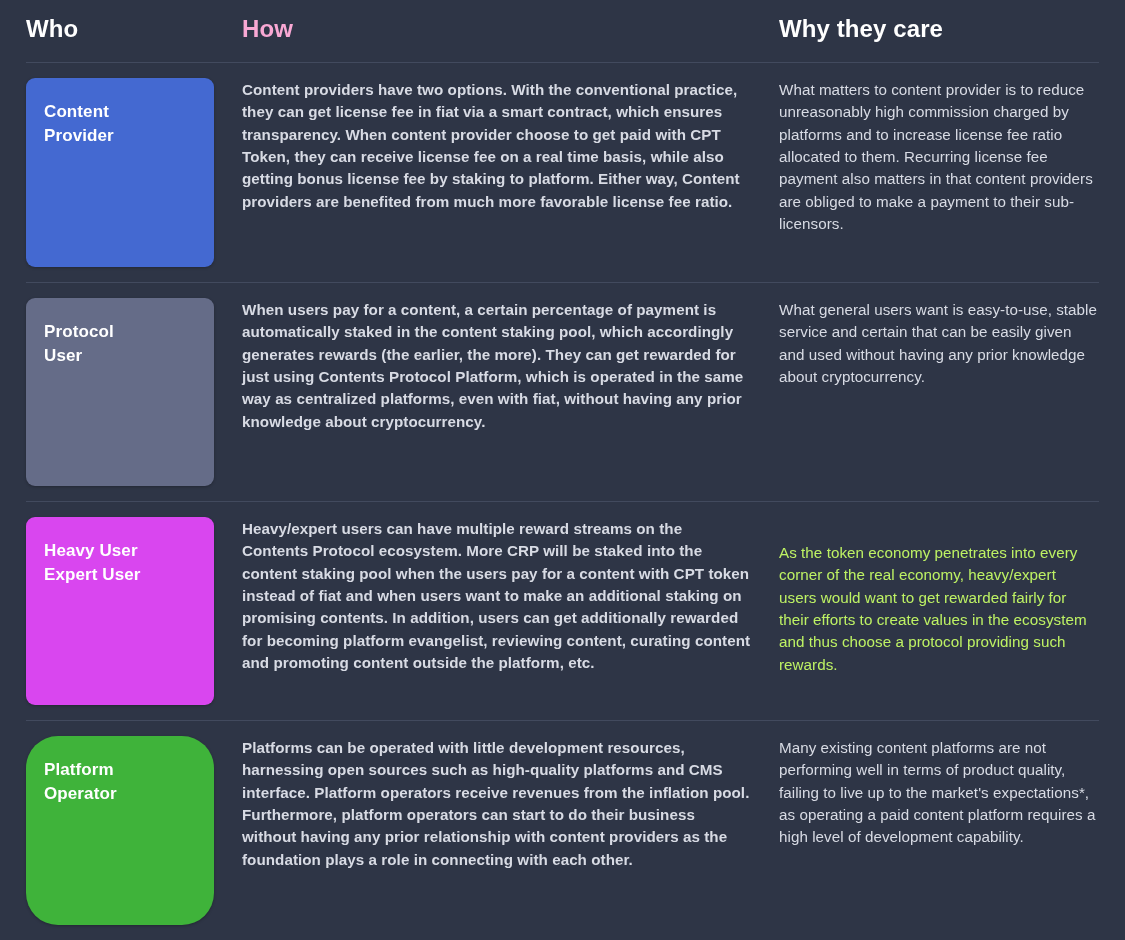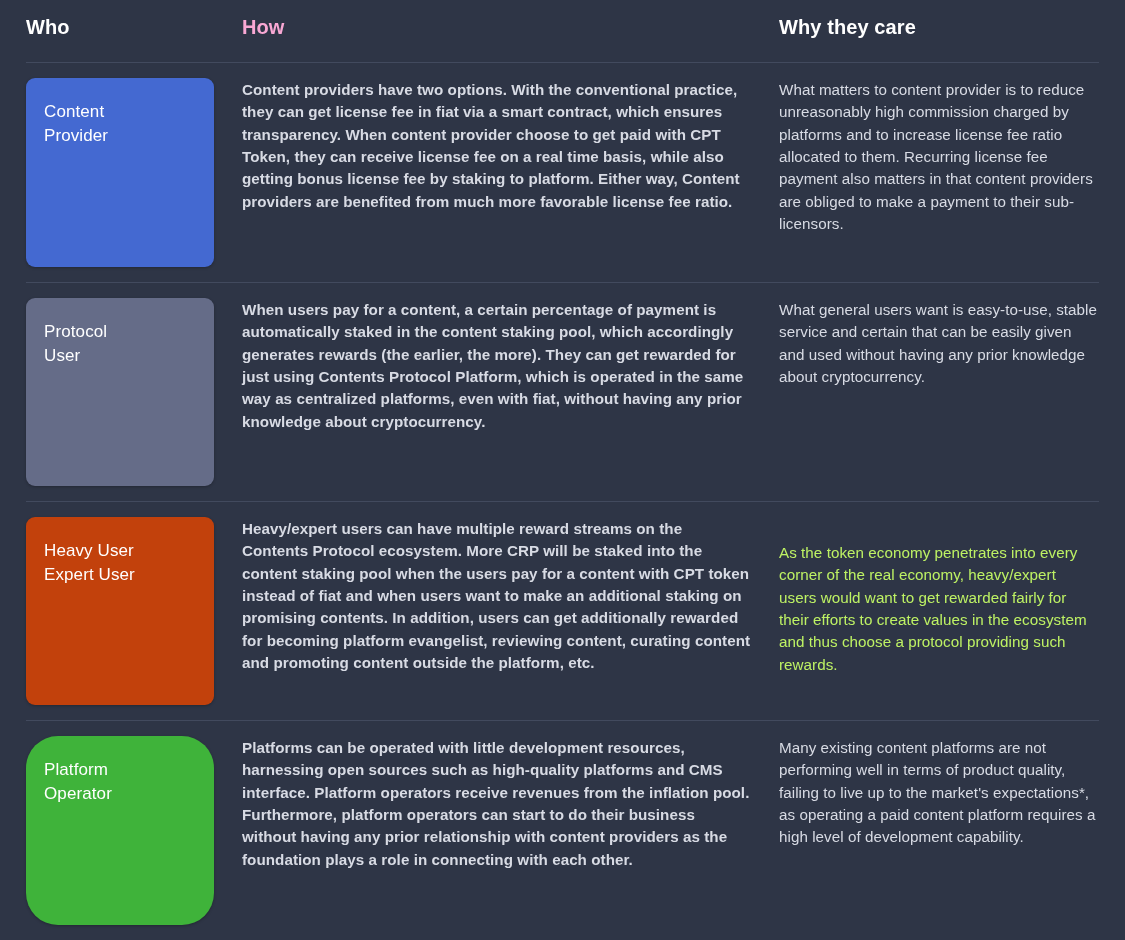--- a/index.html
+++ b/index.html
@@ -26,21 +26,21 @@
     align-items: flex-start;
     height: 62px;
     padding-top: 16px;
   }
 
   .col-who   { width: 194px; flex: 0 0 194px; }
   .col-how   { width: 532px; flex: 0 0 532px; padding-left: 22px; }
   .col-why   { width: 345px; flex: 0 0 345px; padding-left: 27px; }
 
   .header-title {
-    font-size: 20px;
+    font-size: 24px;
     font-weight: bold;
     color: #ffffff;
     letter-spacing: 0.1px;
     line-height: 1.1;
   }
 
   
   .divider {
     height: 1px;
     background: #424a5e;
@@ -68,21 +68,21 @@
     padding: 22px 18px 18px 18px;
     box-shadow: 0 1px 3px rgba(0,0,0,0.25);
   }
   .row-1 .persona-card { height: 189px; }
   .row-2 .persona-card { height: 188px; }
   .row-3 .persona-card { height: 188px; }
   .row-4 .persona-card { height: 189px; }
 
   .persona-label {
     font-size: 17px;
-    font-weight: normal;
+    font-weight: bold;
     color: #ffffff;
     line-height: 1.42;
     white-space: pre-line;
     letter-spacing: 0.1px;
   }
 
   
   .cell-text {
     font-size: 15.2px;
     line-height: 1.47;
@@ -133,21 +133,21 @@
       </div>
     </div>
     <div class="col-how cell-text cell-how" style="color: rgb(216, 219, 228);">When users pay for a content, a certain percentage of payment is automatically staked in the content staking pool, which accordingly generates rewards (the earlier, the more). They can get rewarded for just using Contents Protocol Platform, which is operated in the same way as centralized platforms, even with fiat, without having any prior knowledge about cryptocurrency.</div>
     <div class="col-why cell-text cell-why" style="color: rgb(216, 219, 228);">What general users want is easy-to-use, stable service and certain that can be easily given and used without having any prior knowledge about cryptocurrency.</div>
   </div>
 
   <div class="divider" style="background: rgb(66, 74, 94);"></div>
 
   <div class="data-row row-3">
     <div class="col-who">
-      <div class="persona-card" style="background: #c2410c;">
+      <div class="persona-card" style="background: #d946ef;">
         <div class="persona-label">Heavy User
 Expert User</div>
       </div>
     </div>
     <div class="col-how cell-text cell-how" style="color: rgb(216, 219, 228);">Heavy/expert users can have multiple reward streams on the Contents Protocol ecosystem. More CRP will be staked into the content staking pool when the users pay for a content with CPT token instead of fiat and when users want to make an additional staking on promising contents. In addition, users can get additionally rewarded for becoming platform evangelist, reviewing content, curating content and promoting content outside the platform, etc.</div>
     <div class="col-why cell-text cell-why" style="color: #bef264; margin-top: 24px;">As the token economy penetrates into every corner of the real economy, heavy/expert users would want to get rewarded fairly for their efforts to create values in the ecosystem and thus choose a protocol providing such rewards.</div>
   </div>
 
   <div class="divider" style="background: rgb(66, 74, 94);"></div>
 

